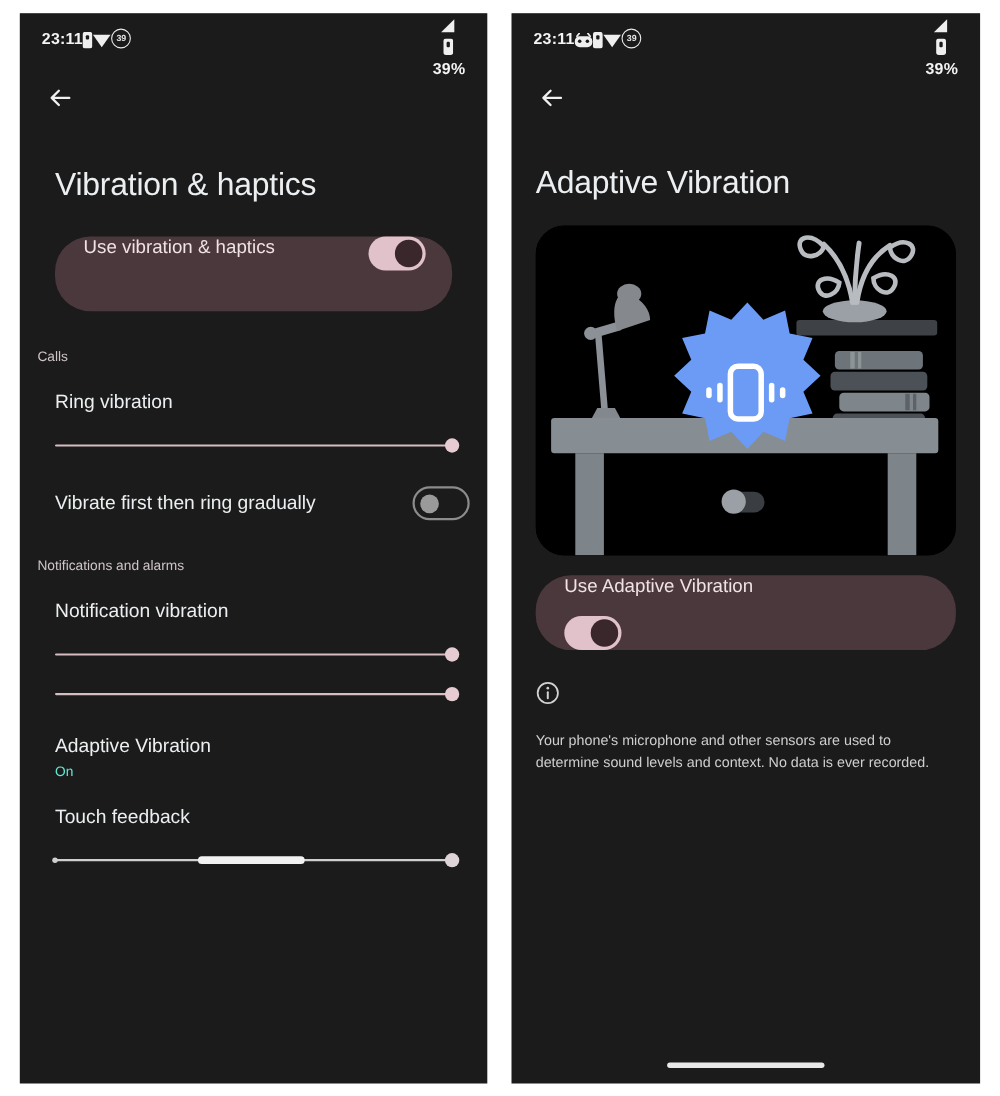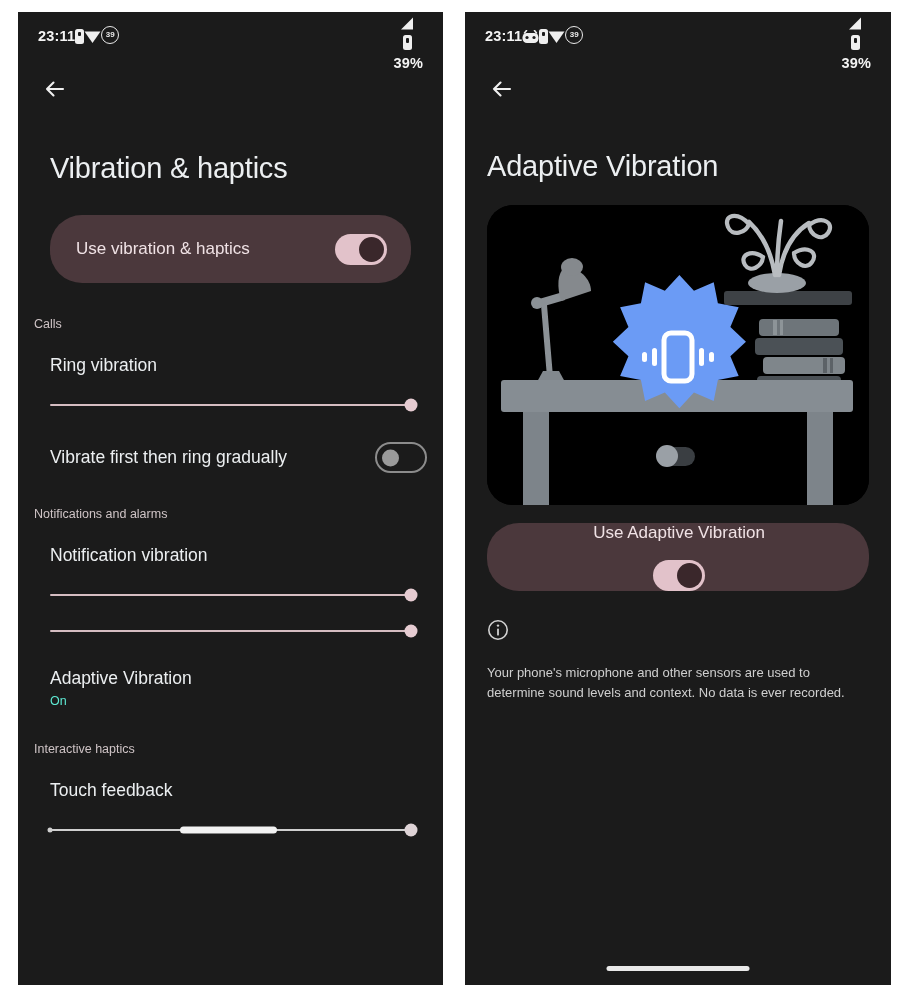--- a/index.html
+++ b/index.html
@@ -22,21 +22,21 @@
   
   .backbar{height:62px;display:flex;align-items:center;padding:0 24px;}
   .back-arrow{width:26px;height:26px;cursor:pointer;}
 
   
   .title{color:#eceff1;font-size:29px;font-weight:400;letter-spacing:-.2px;padding:0 32px;margin-top:32px;}
   .phone.right .title{padding:0 22px;margin-top:30px;}
   .subtitle{color:#cfcfcf;font-size:13.5px;line-height:1.45;padding:0 22px;margin-top:26px;max-width:392px;}
 
   
-  .togglecard{margin:30px 32px 0 32px;background:#4b383c;border-radius:32px;height:68px;display:flex;align-items:center;padding:0 24px 0 26px;}
+  .togglecard{margin:30px 32px 0 32px;background:#4b383c;border-radius:32px;height:68px;display:flex;align-items:flex-start;padding:0 24px 0 26px;}
   .phone.right .togglecard{margin:18px 22px 0 22px;flex-direction:column;}
   .togglecard .tc-label{color:#f0e2e5;font-size:17px;flex:1;}
   .switch{width:52px;height:31px;border-radius:16px;position:relative;flex:0 0 auto;}
   .switch.on{background:#e2c2ca;}
   .switch.on .knob{position:absolute;right:3px;top:3px;width:25px;height:25px;border-radius:50%;background:#3a272b;}
   .switch.off{background:transparent;border:2px solid #8c8c8c;box-sizing:border-box;}
   .switch.off .knob{position:absolute;left:5px;top:50%;transform:translateY(-50%);width:17px;height:17px;border-radius:50%;background:#9a9a9a;}
 
   
   .sectionhdr{color:#cfc4c6;font-size:12.5px;padding:0 16px;margin-top:34px;}
@@ -156,21 +156,20 @@
     <div class="slider">
       <span class="track"></span>
       <span class="thumb" style="left:100%"></span>
     </div>
 
     <div class="row" style="margin-top:30px;">
       <div class="row-title">Adaptive Vibration</div>
       <div class="row-sub">On</div>
     </div>
 
-    <div class="sectionhdr">Interactive haptics</div>
 
     <div class="row">
       <div class="row-title">Touch feedback</div>
     </div>
     <div class="slider white">
       <span class="track"></span>
       <span class="capdot"></span>
       <span class="seg" style="left:36%;width:27%;"></span>
       <span class="thumb" style="left:100%"></span>
     </div>

